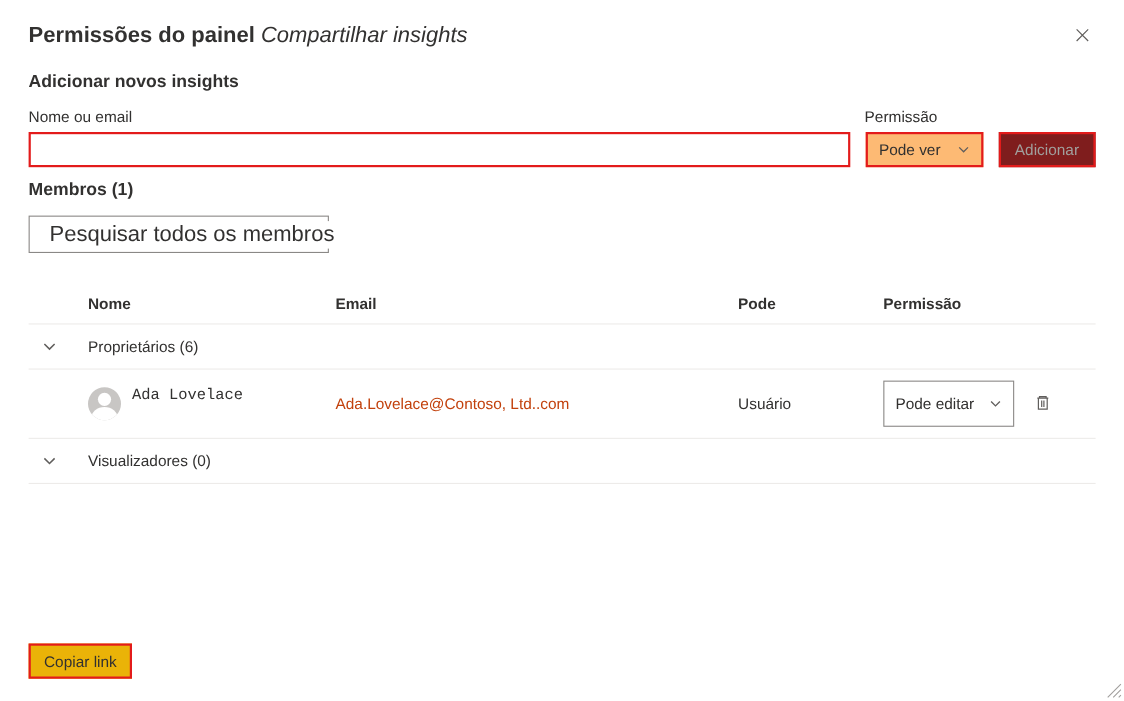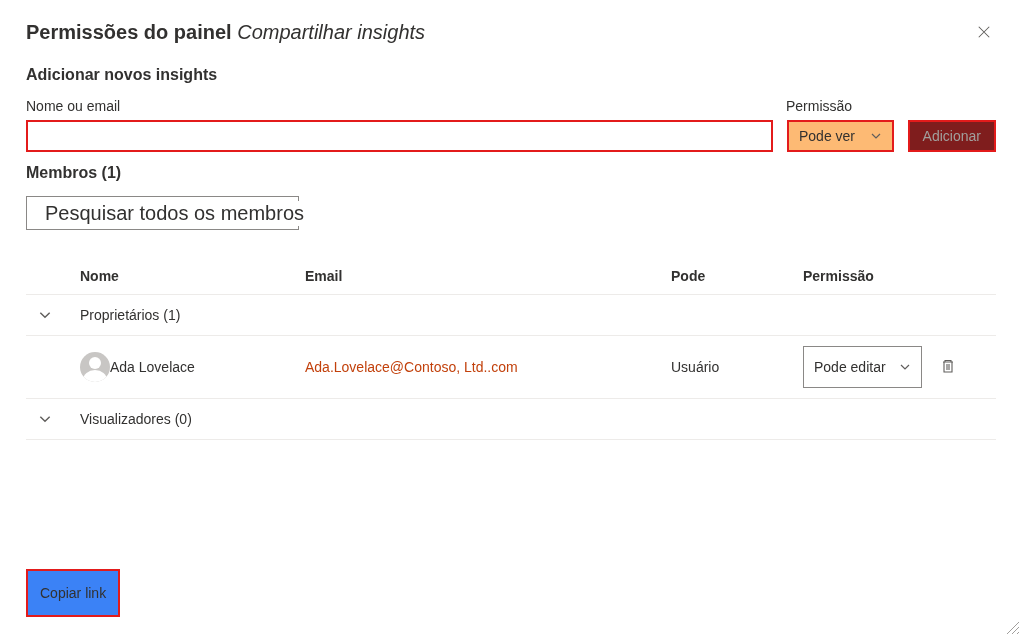--- a/index.html
+++ b/index.html
@@ -64,21 +64,21 @@
     cursor:pointer;
   }
   .group-row.last { border-bottom: 1px solid #edebe9;}
   .expand-icon { width:42px; display:flex; align-items:center; color:#605e5c;}
   .expand-icon svg { width:14px; height:14px;}
   .group-label { font-size:14px;}
   .data-row {
     display:flex; align-items:center; padding: 10px 0 10px 54px;
     border-top: 1px solid #edebe9;
   }
-  .user-cell { display:flex; align-items:center; flex:0 0 225px;}
+  .user-cell { display:flex; align-items:flex-start; gap:10px; flex:0 0 225px;font-family:Liberation Mono, monospace;}
   .avatar {
     width:30px; height:30px; border-radius:50%; background:#c8c6c4;
     position:relative; overflow:hidden; flex-shrink:0;
   }
   .avatar::before{
     content:""; position:absolute; top:5px; left:9px; width:12px; height:12px;
     border-radius:50%; background:#fff;
   }
   .avatar::after{
     content:""; position:absolute; top:18px; left:3px; width:24px; height:20px;
@@ -92,21 +92,21 @@
     display:flex; align-items:center; gap:8px; cursor:pointer; width:119px;
     justify-content:space-between;
   }
   .delete-icon { color:#605e5c; cursor:pointer;}
   .delete-icon svg{ width:16px; height:16px;}
   .footer {
     margin-top:auto; padding-top:20px;
   }
   .copy-link-btn {
     display:inline-flex; align-items:center; justify-content:center;
-    height:48px; padding: 0 12px; background:#3b82f6;
+    height:32px; padding: 0 12px; background:#eab308;
     cursor:pointer;
   }
   .resize-grip {
     position:absolute; right:2px; bottom:2px; width:14px; height:14px;
     color:#a19f9d;
   }
 </style>
 </head>
 <body>
 
@@ -163,21 +163,21 @@
       <div class="col-type">Pode</div>
       <div class="col-perm">Permissão</div>
     </div>
 
     <div class="group-row">
       <div class="expand-icon">
         <svg viewBox="0 0 12 12">
             <path d="M2 4 L6 8 L10 4" stroke="#605e5c" stroke-width="1.2" fill="none"></path>
           </svg>
       </div>
-      <div class="group-label">Proprietários (1)</div>
+      <div class="group-label">Proprietários (6)</div>
     </div>
 
     <div class="data-row">
       <div class="user-cell">
         <div class="avatar"></div>
         <span>Ada Lovelace</span>
       </div>
       <div class="email-cell">Ada.Lovelace@Contoso, Ltd..com</div>
       <div class="type-cell">Usuário</div>
       <div class="perm-cell">

